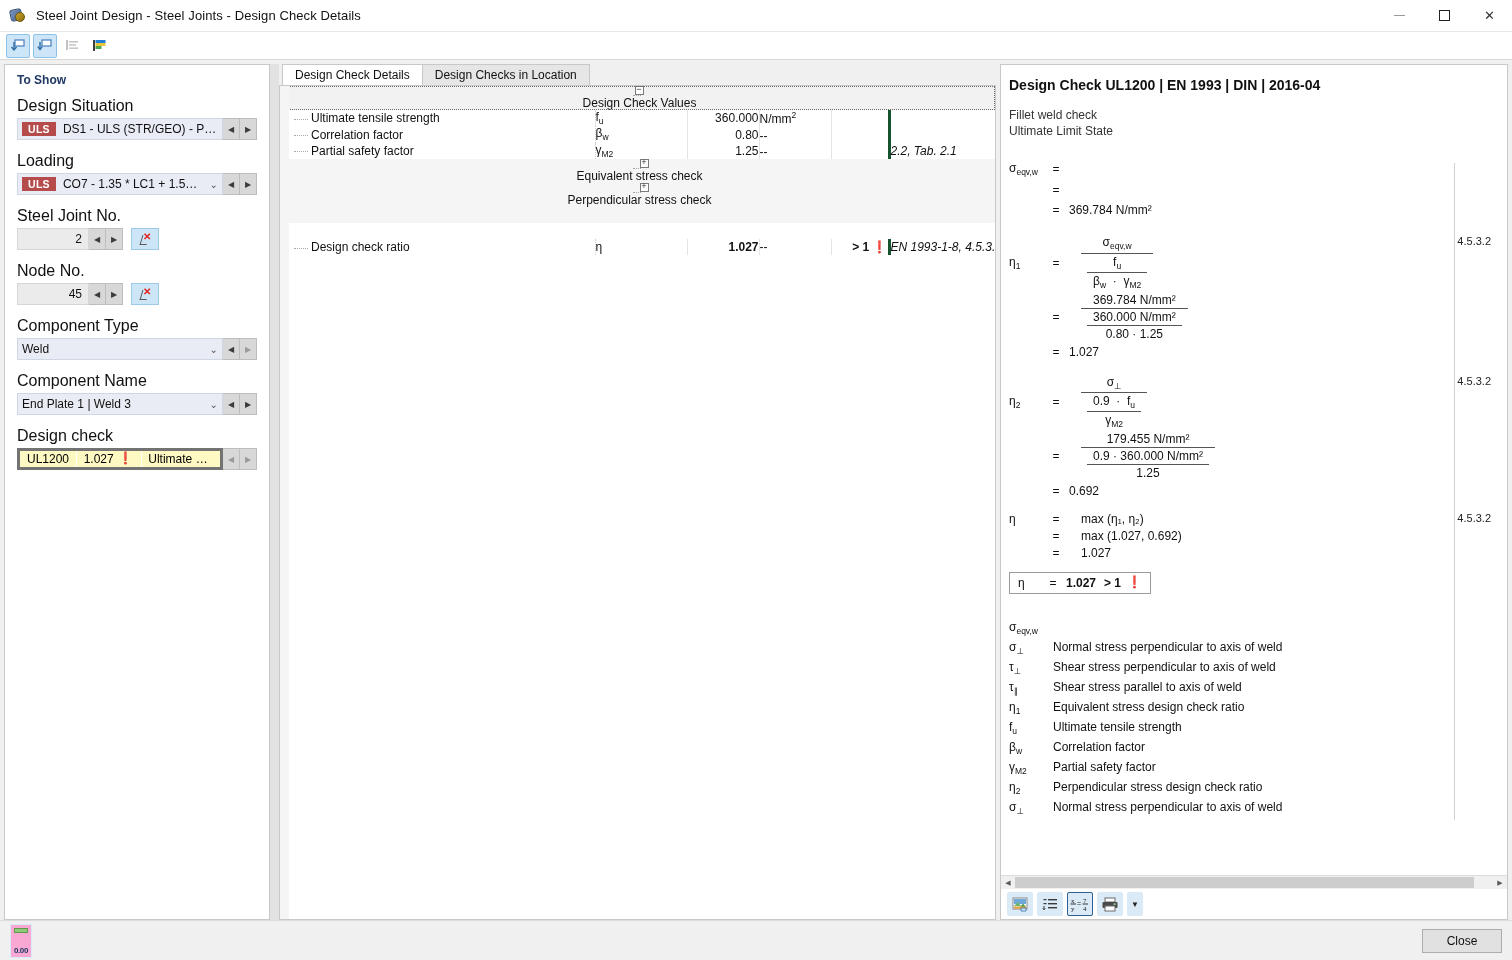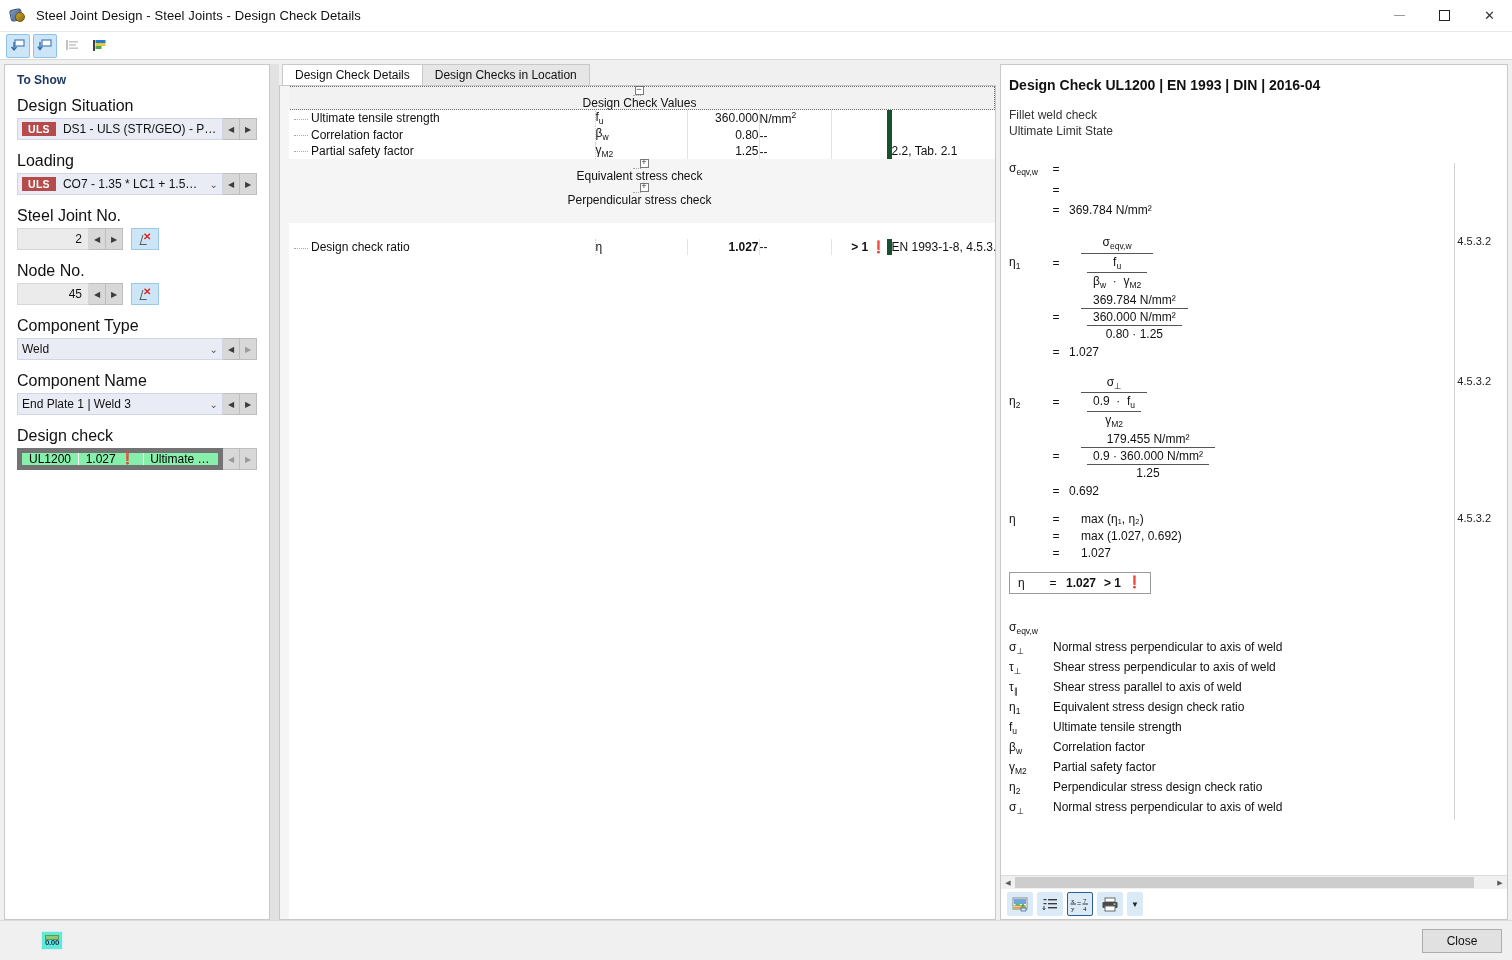--- a/index.html
+++ b/index.html
@@ -126,21 +126,21 @@
     position:absolute; left:2px; top:2px; width:7px;height:10px;
     border-left:1.5px solid #5b5b5b; border-bottom:1.5px solid #5b5b5b;
     transform: skewX(-16deg);
   }
   .cursor-glyph .xmark {
     position:absolute; left:4px; top:-1px; color:#e02020;
     font-size:10px; font-weight:700; line-height:1;
   }
   .dcrow {
     display:flex; align-items:center; height:22px; flex:1 1 auto;
-    background:#86efac; border:5px solid #737373; font-size:12px; min-width:0;
+    background:#fef9c3; border:3px solid #737373; font-size:12px; min-width:0;
   }
   .dccell { padding:0 7px; white-space:nowrap; }
   .dcsep { width:1px; align-self:stretch; background:#ffffff; }
   .dccell.ratio { display:flex; align-items:center; gap:5px; }
   .excl {
     color:#e01b1b; font-weight:700; font-size:12px; line-height:1;
     transform: translateY(-1px);
   }
   .dccell.name { overflow:hidden; text-overflow:ellipsis; flex:1 1 auto; min-width:0; }
 
@@ -166,21 +166,21 @@
   .tree-table { width:100%; border-collapse:collapse; table-layout:fixed; }
   .tree-table td { font-size:12px; color:#111; padding:0; height:16px; vertical-align:middle; }
   .trow { height:16px; }
   .trow.alt { background:#f5f5f5; }
   .trow.group-sel { background:#f2f2f2; }
   .c-name { padding-left:4px; white-space:nowrap; }
   .c-sym { padding-left:8px; border-left:1px dotted #cfcfcf; }
   .c-val { text-align:right; padding-right:5px; border-left:1px solid #e3e3e3; }
   .c-unit { padding-left:5px; border-left:1px solid #e3e3e3; }
   .c-cmp { text-align:right; padding-right:5px; border-left:1px solid #e3e3e3; white-space:nowrap;}
-  .c-ref { padding-left:6px; border-left:5px solid #14532d; white-space:nowrap; }
+  .c-ref { padding-left:6px; border-left:3px solid #14532d; white-space:nowrap;font-style:italic; }
   .bold { font-weight:700; }
   .grouphdr {
     display:flex; align-items:center; gap:0; white-space:nowrap;flex-direction:column;
   }
   .grouphdr .gp-label { padding-left:4px; }
   .expander {
     width:9px;height:9px; border:1px solid #7a7a7a; background:#fff;
     display:inline-flex; align-items:center; justify-content:center;
     font-size:9px; line-height:1; color:#333; margin-left:3px; flex:0 0 9px;
     font-family:"Liberation Mono", monospace;
@@ -253,22 +253,22 @@
   }
   .rtb.sel { border-color:#2a5f8f; }
 
   
   .statusbar {
     height: 40px; flex:0 0 40px; background:#f0f0f0;
     display:flex; align-items:center; padding: 0 10px;
     border-top:1px solid #dcdcdc;
   }
   .sb-icon {
-    width:22px;height:19px; background:#5eead4; border:1px solid #d9ecf9;
-    display:flex; align-items:center; justify-content:center; position:relative;margin-left:31px;
+    width:22px;height:34px; background:#f9a8d4; border:1px solid #d9ecf9;
+    display:flex; align-items:center; justify-content:center; position:relative;
   }
   .sb-icon .bar {position:absolute; left:3px; right:3px; top:3px; height:5px;
     background:#8ec97a; border:1px solid #5f9a4d;}
   .sb-icon .zero {position:absolute; left:0; right:0; bottom:2px; text-align:center;
     font-size:8px; color:#1b3a63; font-weight:700; letter-spacing:-.4px;}
   .closebtn {
     margin-left:auto; width:80px; height:24px; background:#e1e1e1;
     border:1px solid #adadad; font-size:12px; color:#111;
     display:flex; align-items:center; justify-content:center;
   }

